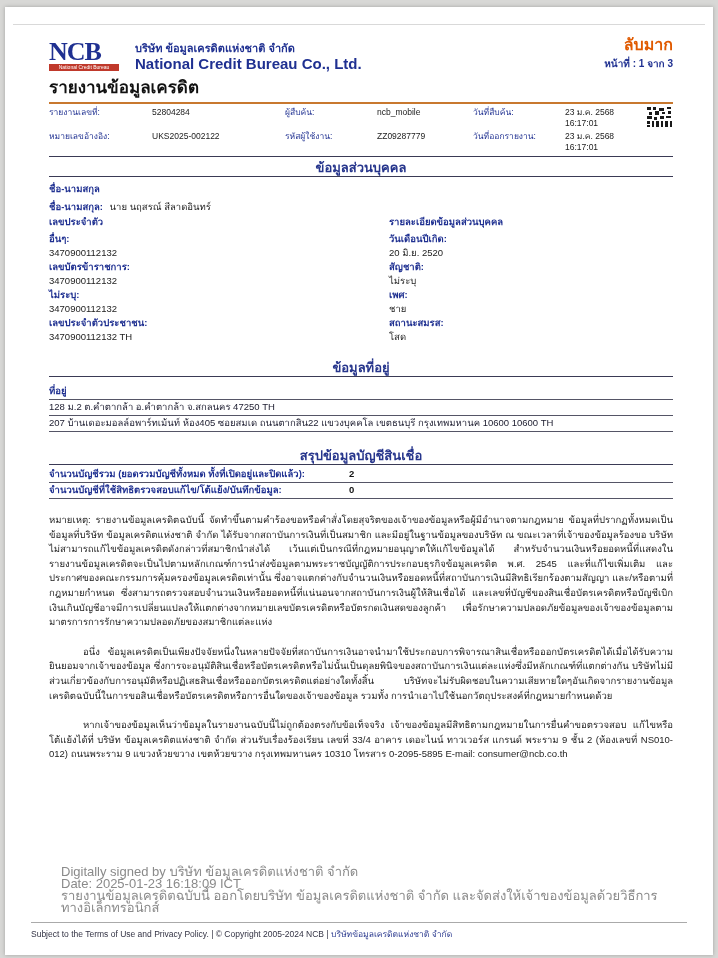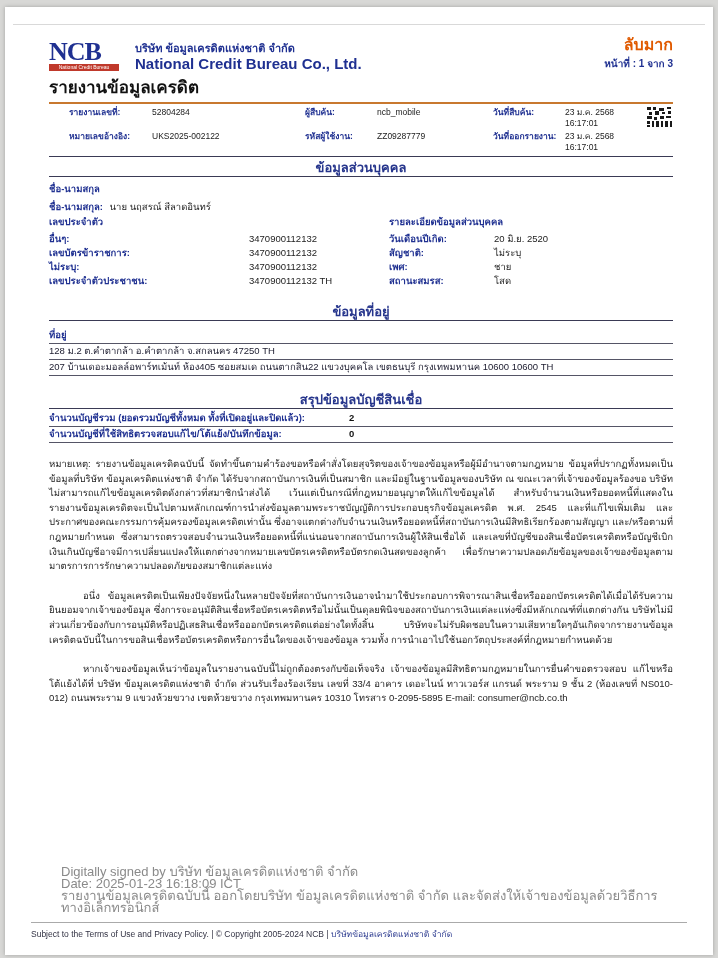--- a/index.html
+++ b/index.html
@@ -45,21 +45,21 @@
 
   
   .meta-wrap { display: flex; margin-top: 3px; }
   .meta-grid {
     flex: 1;
     display: grid;
     grid-template-columns: 103px 133px 92px 96px 92px auto;
     row-gap: 2px;
     font-size: 8.5px; line-height: 11px;
   }
-  .meta-label { color: #1f3091; font-weight: bold; margin-left: 20px; }
+  .meta-label { color: #1f3091; font-weight: normal; }
   .meta-value { color: #222222; }
   .barcode { width: 26px; margin-left: 6px; margin-top: 0; }
   .meta-rule { border-top: 1.5px solid #3a3a55; margin-top: 3px; }
 
   
   .section-title {
     text-align: center; color: #26358c; font-weight: bold; font-size: 13px;
     margin-top: 3px; line-height: 16px;
   }
   .section-rule { border-top: 1.5px solid #3a3a55; }
@@ -67,21 +67,21 @@
   
   .sub-header { color: #1f3091; font-weight: bold; font-size: 9.5px; margin-top: 4px; }
   .name-row { font-size: 9.5px; margin-top: 3px; }
   .name-row .lbl { color: #1f3091; font-weight: bold; }
   .name-row .val { color: #222222; margin-left: 4px; }
 
   .two-col { display: flex; }
   .col-left { width: 340px; }
   .col-right { flex: 1; }
   .kv-list { margin-top: 3px; }
-  .kv { display: flex; font-size: 9.5px; line-height: 14px; }
+  .kv { display: flex; font-size: 9.5px; line-height: 14px; flex-direction: column; }
   .kv .k { color: #1f3091; font-weight: bold; }
   .kv .v { color: #222222; }
   .col-left .kv .k { width: 200px; }
   .col-right .kv .k { width: 105px; }
 
   
   .addr-header-row { border-bottom: 1px solid #555566; padding: 3px 0 1px 0; }
   .addr-row {
     font-size: 9.5px; color: #1b1b2e; line-height: 14px;
     border-bottom: 1px solid #555566; padding-bottom: 1px;

